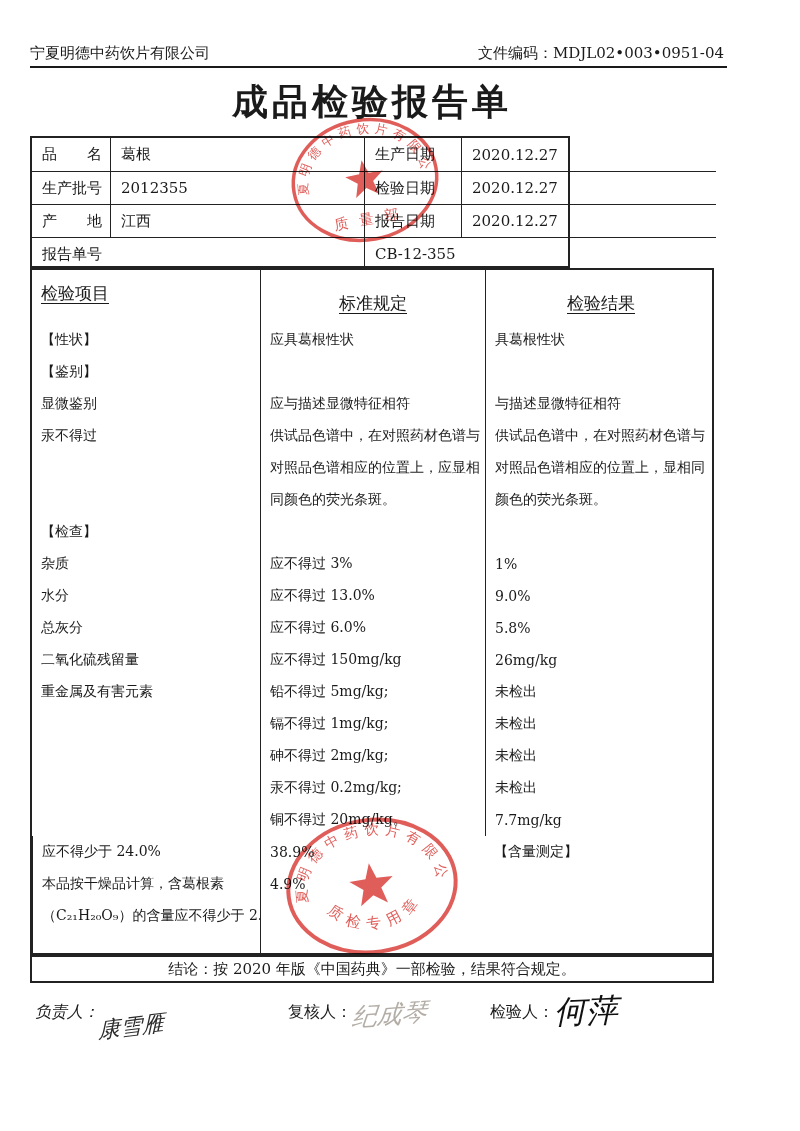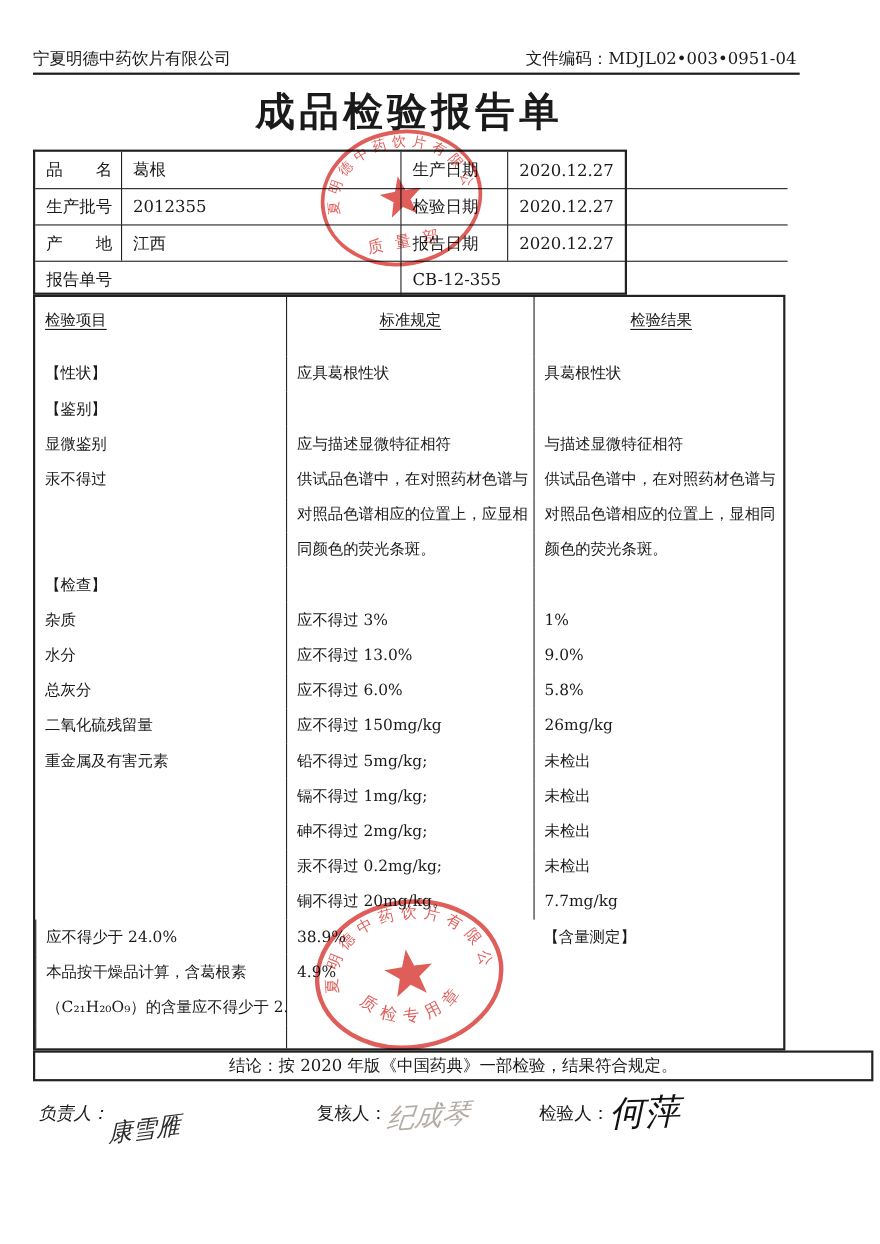--- a/index.html
+++ b/index.html
@@ -26,26 +26,26 @@
   .info-table .span34{grid-column:3 / 5;}
   
   .detail-grid{
     position:absolute;left:30px;top:268px;width:684px;height:687px;
     display:grid;grid-template-columns:228px 225px 231px;
     grid-template-rows:54px repeat(19,32px) 1fr;
     border:2px solid #222;box-sizing:border-box;font-size:14px;
   }
   .detail-grid .cell{padding-left:9px;display:flex;align-items:center;box-sizing:border-box;overflow:hidden;white-space:nowrap;}
   .detail-grid .standard,.detail-grid .result{border-left:1px solid #222;}
-  .detail-grid .hc{align-items:flex-start;padding-top:12px;font-size:14px;}
+  .detail-grid .hc{align-items:flex-start;padding-top:12px;font-size:17px;}
   .detail-grid .hc span{text-decoration:underline;text-underline-offset:4px;}
-  .detail-grid .hcenter{justify-content:center;padding-left:0;}
+  .detail-grid .hcenter{justify-content:center;padding-left:0;align-items:center;}
   
   .conclusion{
-    position:absolute;left:30px;top:955px;width:764px;height:28px;
+    position:absolute;left:30px;top:955px;width:684px;height:28px;
     border:2px solid #222;box-sizing:border-box;display:flex;align-items:center;justify-content:center;
     font-size:15px;
   }
   
   .signs{position:absolute;left:30px;top:998px;width:700px;height:70px;font-size:16px;}
   .sig-label{position:absolute;top:4px;}
   .sig-name{position:absolute;font-style:italic;white-space:nowrap;}
   .sig-lead-label{left:5px;font-style:italic;}
   .sig-lead-name{left:68px;top:14px;font-size:22px;transform:rotate(-7deg) skewX(-6deg);color:#2c2c2c;}
   .sig-review-label{left:258px;}

